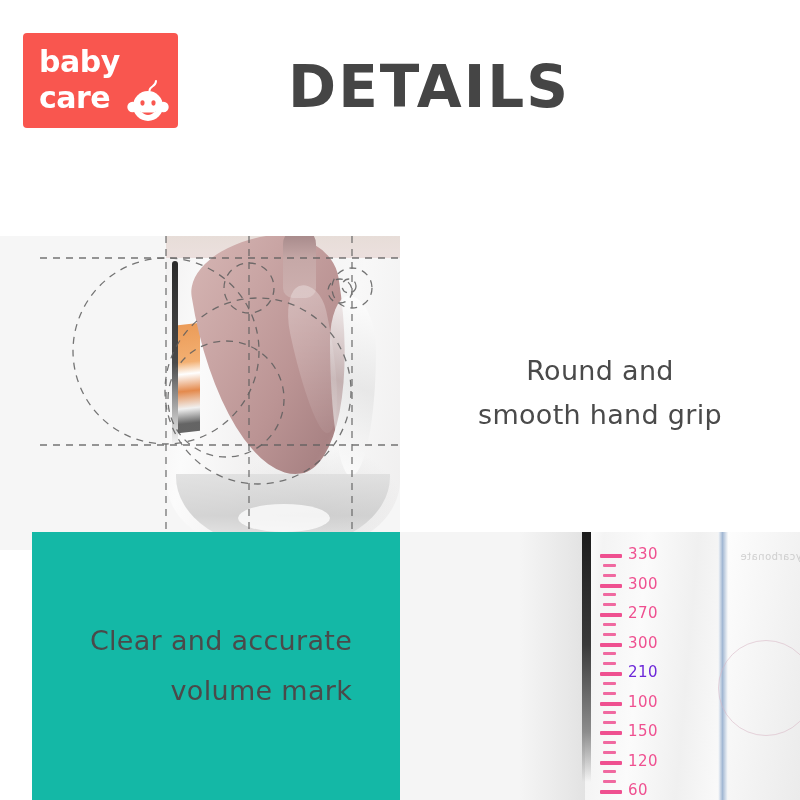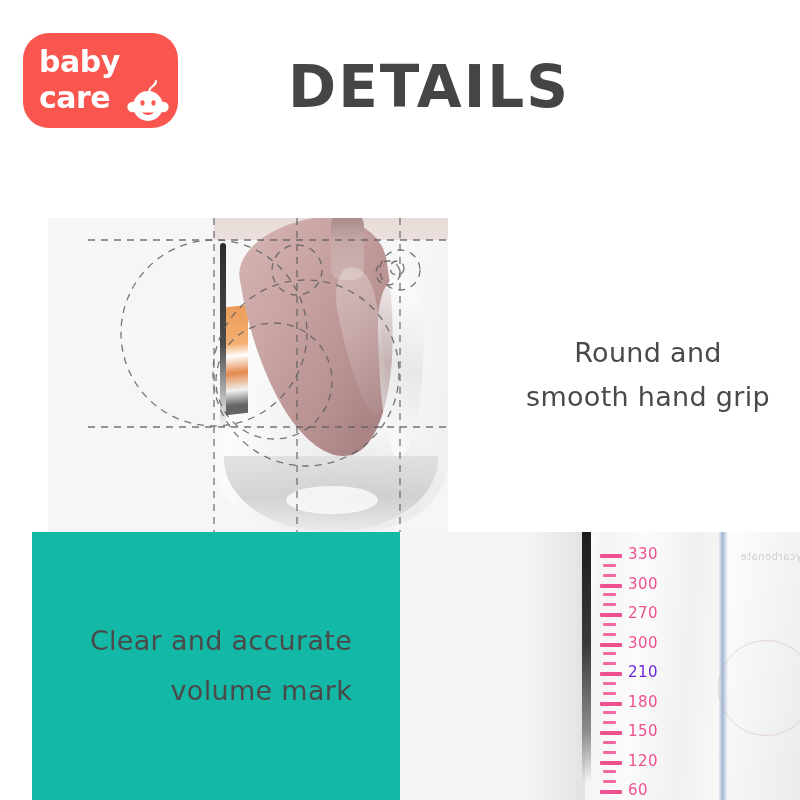--- a/index.html
+++ b/index.html
@@ -11,21 +11,21 @@
   }
   .page { position: relative; width: 800px; height: 800px; background: #ffffff; }
 
   
   .header { position: absolute; left: 0; top: 0; width: 800px; height: 218px; background: #ffffff; }
 
   .logo {
     position: absolute; left: 23px; top: 33px;
     width: 155px; height: 95px;
     background: #f9564f;
-    border-radius: 26px;
+    border-radius: 4px;
     overflow: hidden;
   }
   .logo-words {
     position: absolute; left: 16px; top: 11px;
     color: #ffffff;
     font-family: "DejaVu Sans", sans-serif;
     font-weight: 700;
     font-size: 30px;
     line-height: 36px;
     letter-spacing: -0.5px;
@@ -39,21 +39,21 @@
     color: #454545;
     font-family: "DejaVu Sans", sans-serif;
     font-weight: 700;
     font-size: 58px;
     line-height: 66px;
     letter-spacing: 2px;
     white-space: nowrap;
   }
 
   
-  .row-top { position: absolute; left: 0; top: 218px; width: 640px; height: 314px; margin-left: 48px; }
+  .row-top { position: absolute; left: 0; top: 236px; width: 640px; height: 314px; }
 
   .img-grip {
     position: absolute; left: 0; top: 0;
     width: 400px; height: 314px;
     background: #f6f6f6;
     overflow: hidden;
   }
   
   .grip-band {
     position: absolute; left: 166px; top: 0; width: 234px; height: 25px;
@@ -307,21 +307,21 @@
           <div class="tick minor" style="top: 91.6667px; background: rgb(239, 80, 144);"></div>
           <div class="tick major" style="top: 101.5px; background: rgb(239, 80, 144);"></div>
           <div class="vol-num" style="top: 92.5px; color: rgb(239, 80, 144);">300</div>
           <div class="tick minor" style="top: 111.333px; background: rgb(239, 80, 144);"></div>
           <div class="tick minor" style="top: 121.167px; background: rgb(239, 80, 144);"></div>
           <div class="tick major" style="top: 131px; background: rgb(239, 80, 144);"></div>
           <div class="vol-num" style="top: 122px; color: #6d28d9;">210</div>
           <div class="tick minor" style="top: 140.833px; background: rgb(239, 80, 144);"></div>
           <div class="tick minor" style="top: 150.667px; background: rgb(239, 80, 144);"></div>
           <div class="tick major" style="top: 160.5px; background: rgb(239, 80, 144);"></div>
-          <div class="vol-num" style="top: 151.5px; color: rgb(239, 80, 144);">180</div>
+          <div class="vol-num" style="top: 151.5px; color: rgb(239, 80, 144);">100</div>
           <div class="tick minor" style="top: 170.333px; background: rgb(239, 80, 144);"></div>
           <div class="tick minor" style="top: 180.167px; background: rgb(239, 80, 144);"></div>
           <div class="tick major" style="top: 190px; background: rgb(239, 80, 144);"></div>
           <div class="vol-num" style="top: 181px; color: rgb(239, 80, 144);">150</div>
           <div class="tick minor" style="top: 199.833px; background: rgb(239, 80, 144);"></div>
           <div class="tick minor" style="top: 209.667px; background: rgb(239, 80, 144);"></div>
           <div class="tick major" style="top: 219.5px; background: rgb(239, 80, 144);"></div>
           <div class="vol-num" style="top: 210.5px; color: rgb(239, 80, 144);">120</div>
           <div class="tick minor" style="top: 229.333px; background: rgb(239, 80, 144);"></div>
           <div class="tick minor" style="top: 239.167px; background: rgb(239, 80, 144);"></div>

